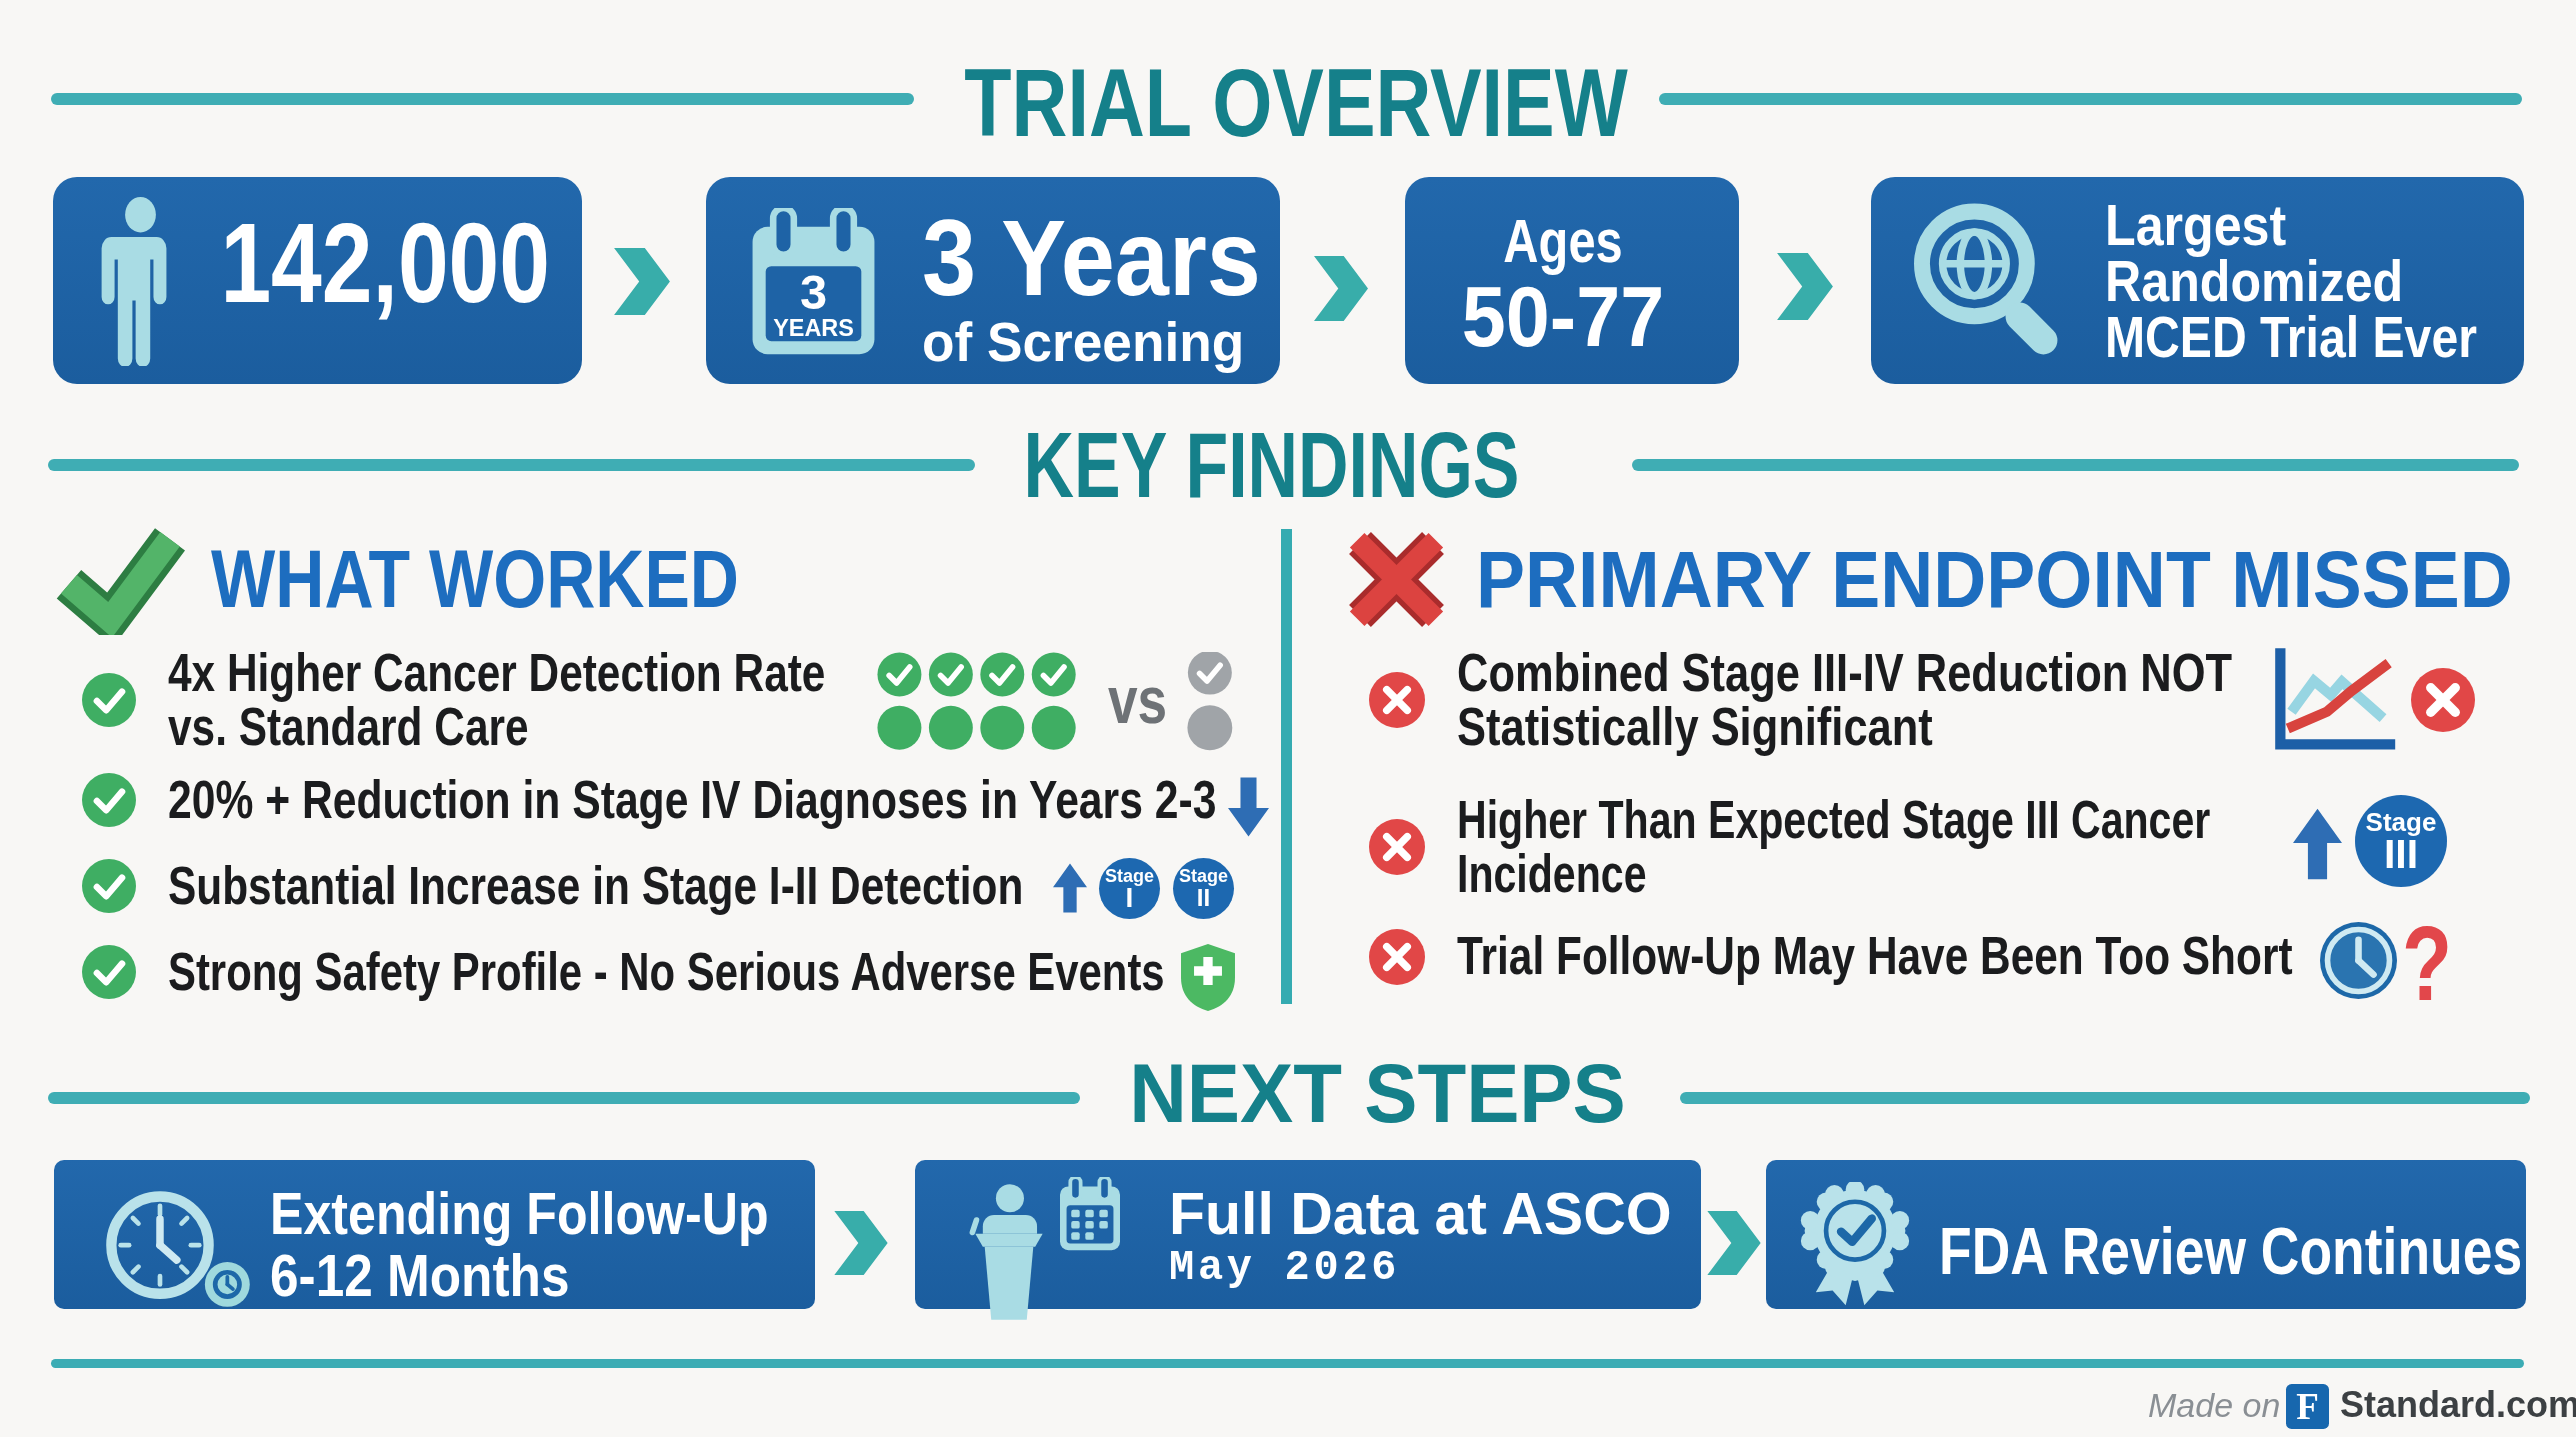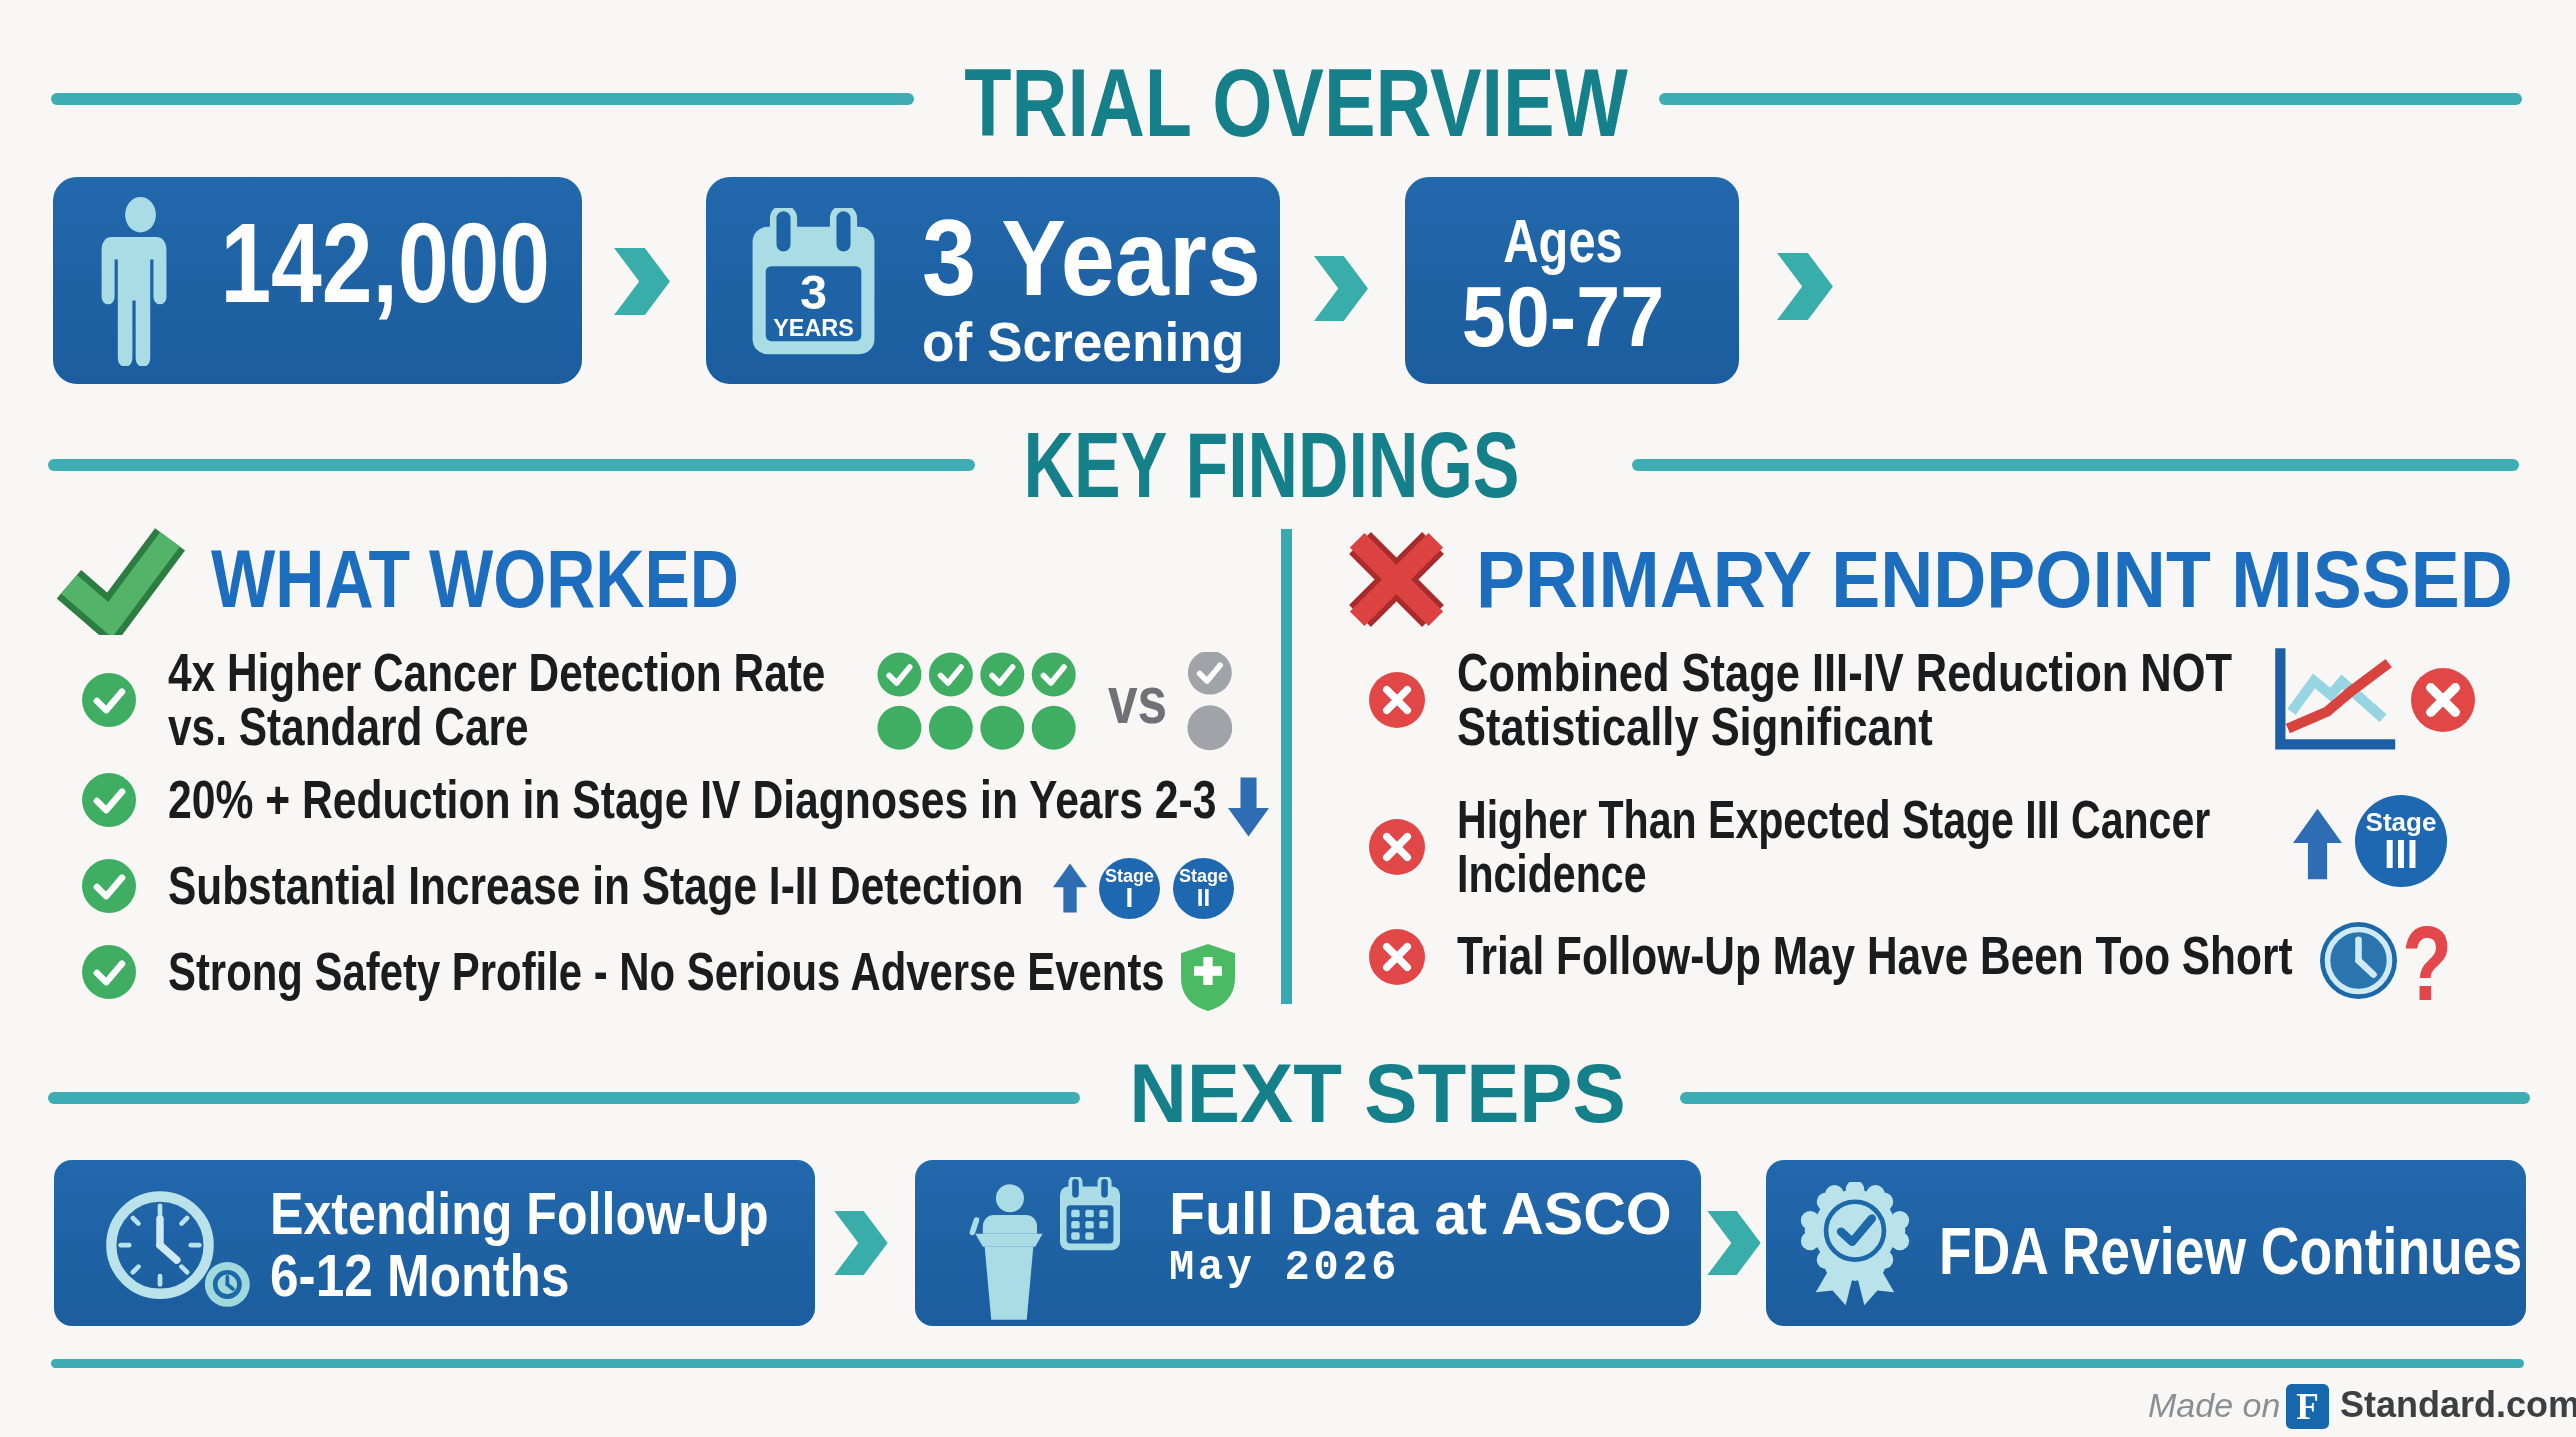--- a/index.html
+++ b/index.html
@@ -6,21 +6,21 @@
   html,body { width:2576px; height:1438px; }
   body { font-family:"Liberation Sans", sans-serif; background:#f8f7f5; overflow:hidden; }
   #page { position:relative; width:2576px; height:1438px; background:#f8f7f5; }
   .abs { position:absolute; }
   .t { position:absolute; font-weight:bold; line-height:1; white-space:nowrap; transform-origin:left top; }
   .tc { position:absolute; font-weight:bold; line-height:1; white-space:nowrap; transform-origin:center top; text-align:center; }
   .tealline { position:absolute; height:12px; background:#3fadb4; border-radius:6.6px; }
   .sectitle { color:#15808a; }
   .bluebox { position:absolute; top:177px; height:207px; border-radius:24px;
              background:linear-gradient(180deg,#2268ac 0%,#1b5d9e 100%); }
-  .bluebox3 { position:absolute; top:1160px; height:166px; border-radius:18px;
+  .bluebox3 { position:absolute; top:1160px; height:149px; border-radius:10px;
              background:linear-gradient(180deg,#2268ac 0%,#1b5d9e 100%); }
   .wtxt { color:#fff; }
   .colhead { color:#1d6dbf; }
   .item { color:#1b1c1e; font-size:53px; line-height:54px; }
   .badge { position:absolute; background:#1d68b0; border-radius:50%; color:#fff; font-weight:bold;
            display:flex; flex-direction:column; align-items:center; justify-content:center; text-align:center; }
 </style>
 </head>
 <body>
 <div id="page">
@@ -62,20 +62,34 @@
 
   <div class="bluebox" style="left:1405px; width:334px;">
     <div class="tc wtxt" id="t_ages" style="left:-9.4px; width:334px; top:34px; font-size:61px; transform:scaleX(0.8);">Ages</div>
     <div class="tc wtxt" id="t_5077" style="left:-9.4px; width:334px; top:96px; font-size:86px; transform:scaleX(0.92);">50-77</div>
   </div>
 
   <svg class="chev" style="position:absolute; left:1777px; top:253px;" width="56" height="67" viewBox="0 0 60 72">
     <polygon points="0,0 33,0 60,36 33,72 0,72 27,36" fill="#38adaa"></polygon>
   </svg>
 
+  <div class="bluebox" style="left:1871px; width:653px;">
+    <svg class="abs" style="left:36px; top:22.5px;" width="161" height="167" viewBox="0 0 172 178">
+      <g fill="none" stroke="#a9dce4">
+        <circle cx="72" cy="68" r="56" stroke-width="17"></circle>
+        <circle cx="72" cy="68" r="34" stroke-width="8"></circle>
+        <ellipse cx="72" cy="68" rx="15" ry="34" stroke-width="8"></ellipse>
+        <line x1="38" y1="68" x2="106" y2="68" stroke-width="8"></line>
+      </g>
+      <rect x="118" y="104" width="30" height="66" rx="15" fill="#a9dce4" transform="rotate(-45 133 137)"></rect>
+    </svg>
+    <div class="t wtxt" id="t_l1" style="left:234px; top:19px; font-size:58px; transform:scaleX(0.865);">Largest</div>
+    <div class="t wtxt" id="t_l2" style="left:234px; top:75px; font-size:58px; transform:scaleX(0.865);">Randomized</div>
+    <div class="t wtxt" id="t_l3" style="left:234px; top:131px; font-size:58px; transform:scaleX(0.83);">MCED Trial Ever</div>
+  </div>
 
   <div class="tealline" style="left:48px; top:459px; width:927px;"></div>
   <div class="tealline" style="left:1632px; top:459px; width:887px;"></div>
   <div class="tc sectitle" id="t_title2" style="left:944px; width:655px; top:419px; font-size:92px; transform:scaleX(0.76);">KEY FINDINGS</div>
 
   <div class="abs" style="left:1281px; top:529px; width:11.2px; height:475px; background:#35abb1;"></div>
 
   <svg class="abs" style="left:54px; top:526px;" width="131" height="109" viewBox="0 0 140 116">
     <polyline points="16,62 60,100 124,14" fill="none" stroke="#2d7d42" stroke-width="40" stroke-linejoin="miter"></polyline>
     <polyline points="16,62 60,100 124,14" fill="none" stroke="#53b469" stroke-width="26" stroke-linejoin="miter"></polyline>

